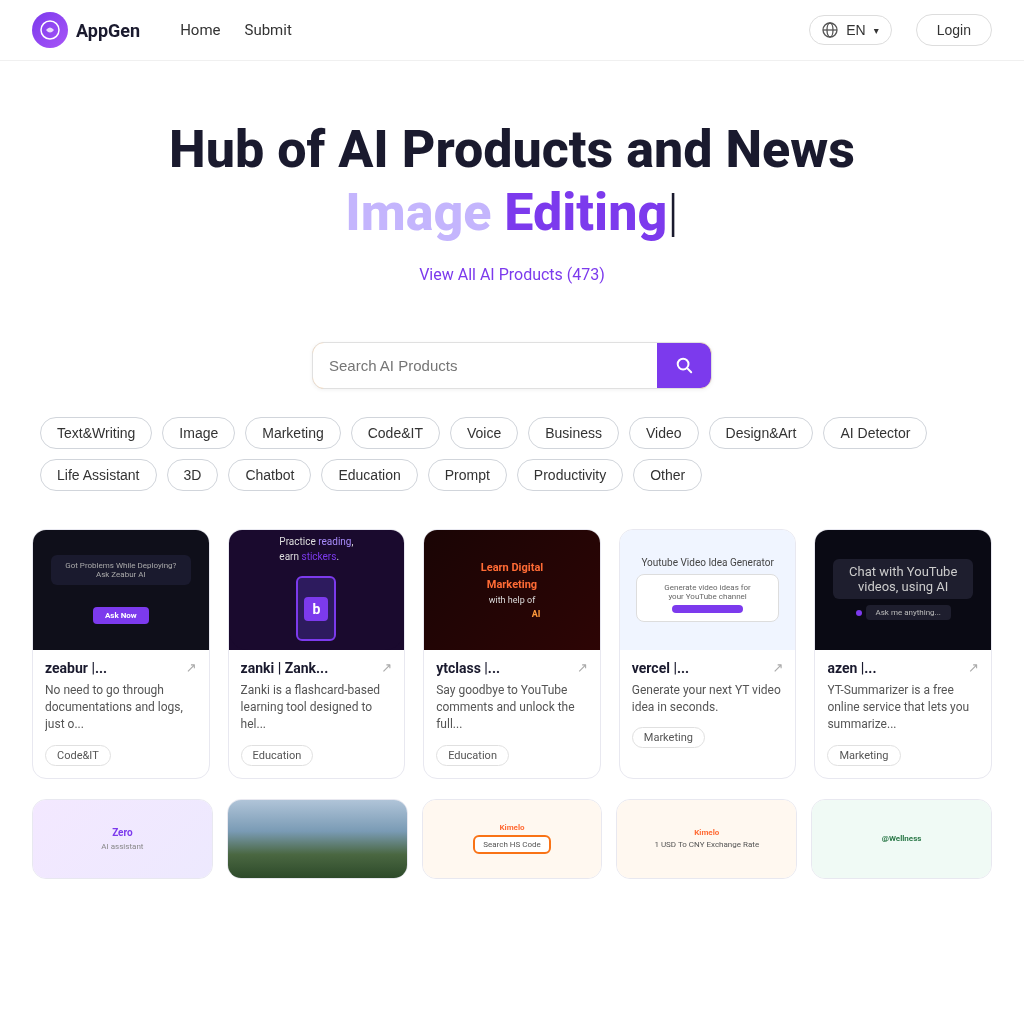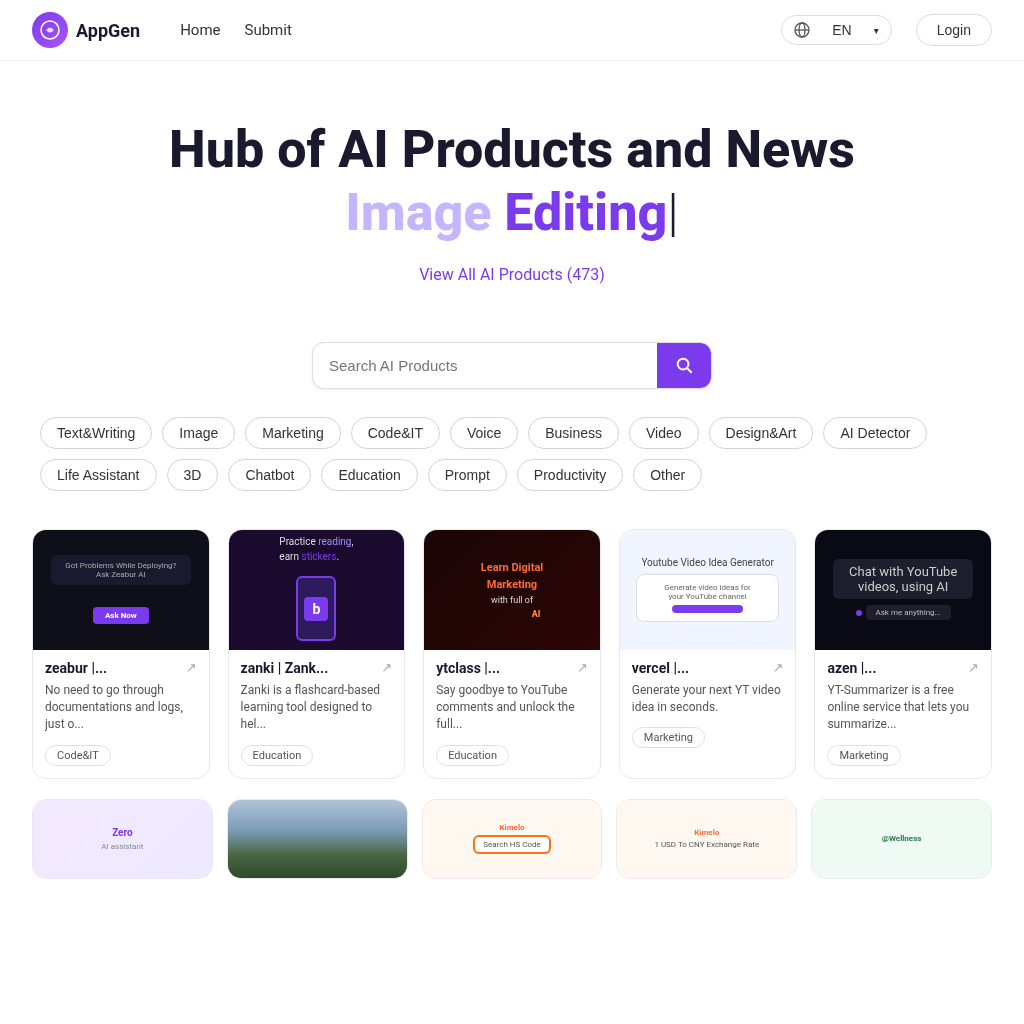--- a/index.html
+++ b/index.html
@@ -43,21 +43,21 @@
     .nav-link {
       font-size: 15px;
       color: #333;
       text-decoration: none;
       cursor: pointer;
     }
     .nav-spacer { flex: 1; }
     .lang-btn {
       display: flex;
       align-items: center;
-      gap: 22px;
+      gap: 8px;
       border: 1px solid #ddd;
       border-radius: 20px;
       padding: 6px 12px;
       cursor: pointer;
       font-size: 14px;
       background: #fff;
       color: #333;
     }
     .login-btn {
       border: 1px solid #ddd;
@@ -481,21 +481,21 @@
       </div>
       <div class="card-desc">Zanki is a flashcard-based learning tool designed to hel...</div>
       <span class="card-tag">Education</span>
     </div>
   </div>
     <div class="product-card">
     <div class="card-thumb thumb-ytclass">
       <div class="thumb-ytclass-inner">
         <div class="ytclass-label">Learn Digital</div>
         <div class="ytclass-label">Marketing</div>
-        <div class="ytclass-sub">with full of</div>
+        <div class="ytclass-sub">with help of</div>
         <div class="ytclass-ai" style="font-weight:bold;">AI</div>
       </div>
     </div>
     <div class="card-body">
       <div class="card-name-row">
         <span class="card-name">ytclass |...</span>
         <span class="card-ext-icon">↗</span>
       </div>
       <div class="card-desc">Say goodbye to YouTube comments and unlock the full...</div>
       <span class="card-tag">Education</span>

